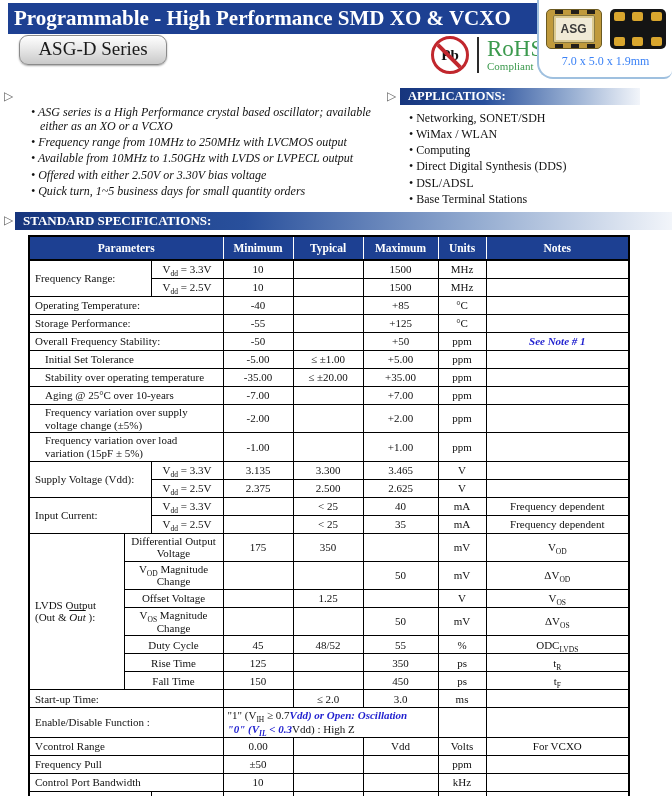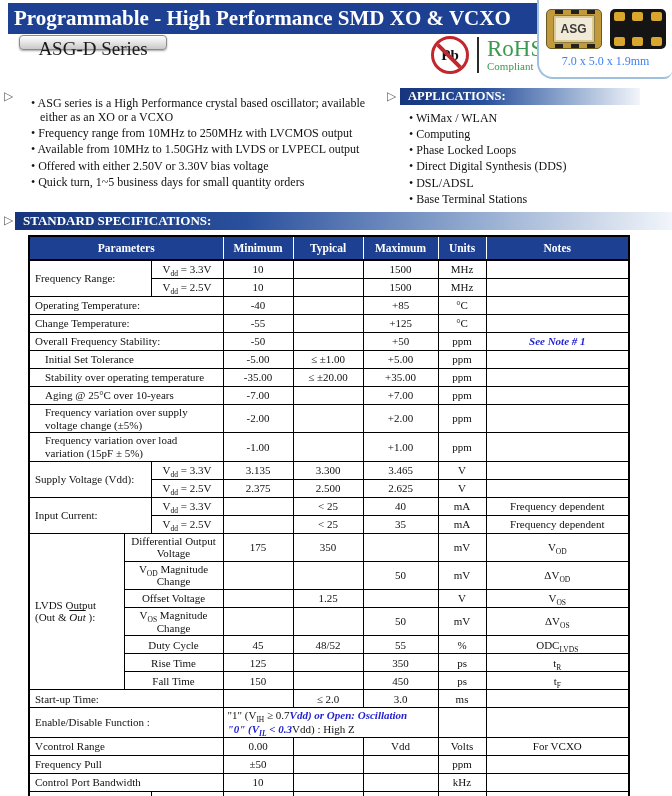--- a/index.html
+++ b/index.html
@@ -3,21 +3,21 @@
 <meta charset="utf-8">
 <style>
   html,body{margin:0;padding:0;background:#fff;}
   .page{position:relative;width:672px;height:796px;background:#fff;overflow:hidden;
         font-family:"Liberation Serif",serif;color:#111;}
 
   
   .banner{position:absolute;left:8px;top:3px;width:540px;height:31px;background:#1d4092;
           color:#fff;font-weight:bold;font-size:21px;line-height:31px;padding-left:6px;
           box-sizing:border-box;white-space:nowrap;}
-  .series-btn{position:absolute;left:19px;top:35px;width:148px;height:15px;border-radius:4px;
+  .series-btn{position:absolute;left:19px;top:35px;width:148px;height:30px;border-radius:9px;
           background:linear-gradient(#fefefe 0%,#e8e8e8 45%,#c9c9c9 100%);
           border:1px solid #8a8a8a;box-shadow:inset 0 1px 0 #fff,0 1px 2px rgba(0,0,0,.35);
           text-align:center;font-size:19px;line-height:25px;color:#1a1a1a;box-sizing:border-box;}
   .compliance{position:absolute;left:431px;top:36px;display:flex;align-items:center;gap:8px;}
   .pb-icon{position:relative;width:32px;height:32px;border:3px solid #c1272d;border-radius:50%;
           display:flex;align-items:center;justify-content:center;overflow:hidden;background:#fff;}
   .pb-icon span{font-weight:bold;font-size:15px;color:#111;}
   .pb-slash{position:absolute;left:50%;top:-4px;width:4px;height:44px;background:#c1272d;
           transform:translateX(-50%) rotate(-45deg);}
   .vsep{width:2px;height:36px;background:#2a2a2a;}
@@ -46,21 +46,21 @@
           line-height:17px;padding-left:8px;box-sizing:border-box;white-space:nowrap;
           background:linear-gradient(90deg,#16357d 0%,#29509c 35%,#93abd0 70%,#f2f5fa 100%);}
   .bar-features{left:15px;top:88px;width:362px;}
   .bar-apps{left:400px;top:88px;width:240px;}
   .bar-specs{left:15px;top:212px;width:657px;height:18px;line-height:18px;font-size:13px;}
 
   
   ul.blist{position:absolute;margin:0;padding:0;list-style:none;font-size:12px;}
   ul.blist li{padding-left:11px;text-indent:-9px;margin:0 0 2px 0;line-height:1.18;}
   ul.blist li::before{content:"• ";}
-  .feat-list{left:29px;top:96px;width:352px;}
+  .feat-list{left:29px;top:105px;width:352px;font-style:italic;}
   .app-list{left:407px;top:111px;width:262px;}
   .app-list li{line-height:1.12;margin-bottom:1px;}
 
   
   table.specs{position:absolute;left:28px;top:235px;width:600px;border-collapse:collapse;
           table-layout:fixed;font-size:11px;border:2px solid #000;}
   .specs th{background:#1d4092;color:#fff;font-weight:bold;font-size:11.5px;height:20px;
           border:1px solid #fff;border-bottom:2px solid #000;padding:1px 2px;}
   .specs td{border:1px solid #000;padding:1px 3px;text-align:center;vertical-align:middle;
           line-height:1.15;height:15px;overflow:hidden;}
@@ -119,23 +119,23 @@
       <li>ASG series is a High Performance crystal based oscillator; available either as an XO or a VCXO</li>
       <li>Frequency range from 10MHz to 250MHz with LVCMOS output</li>
       <li>Available from 10MHz to 1.50GHz with LVDS or LVPECL output</li>
       <li>Offered with either 2.50V or 3.30V bias voltage</li>
       <li>Quick turn, 1~5 business days for small quantity orders</li>
     </ul>
 
   <div class="marker" style="left:387px;top:88px">▷</div>
   <div class="sec-bar bar-apps">APPLICATIONS:</div>
   <ul class="blist app-list">
+      <li>Networking, SONET/SDH</li>
       <li>WiMax / WLAN</li>
       <li>Computing</li>
-      <li>Phase Locked Loops</li>
       <li>Direct Digital Synthesis (DDS)</li>
       <li>DSL/ADSL</li>
       <li>Base Terminal Stations</li>
     </ul>
 
   <div class="marker" style="left:4px;top:212px">▷</div>
   <div class="sec-bar bar-specs">STANDARD SPECIFICATIONS:</div>
 
   <table class="specs">
     <colgroup>
@@ -178,21 +178,21 @@
         </tr>
         <tr>
           <td colspan="3" class="param">Operating Temperature:</td>
           <td class="">-40</td>
           <td class=""></td>
           <td class="">+85</td>
           <td class="">°C</td>
           <td class=""></td>
         </tr>
         <tr>
-          <td colspan="3" class="param">Change Temperature:</td>
+          <td colspan="3" class="param">Storage Performance:</td>
           <td class="">-55</td>
           <td class=""></td>
           <td class="">+125</td>
           <td class="">°C</td>
           <td class=""></td>
         </tr>
         <tr>
           <td colspan="3" class="param">Overall Frequency Stability:</td>
           <td class="">-50</td>
           <td class=""></td>

